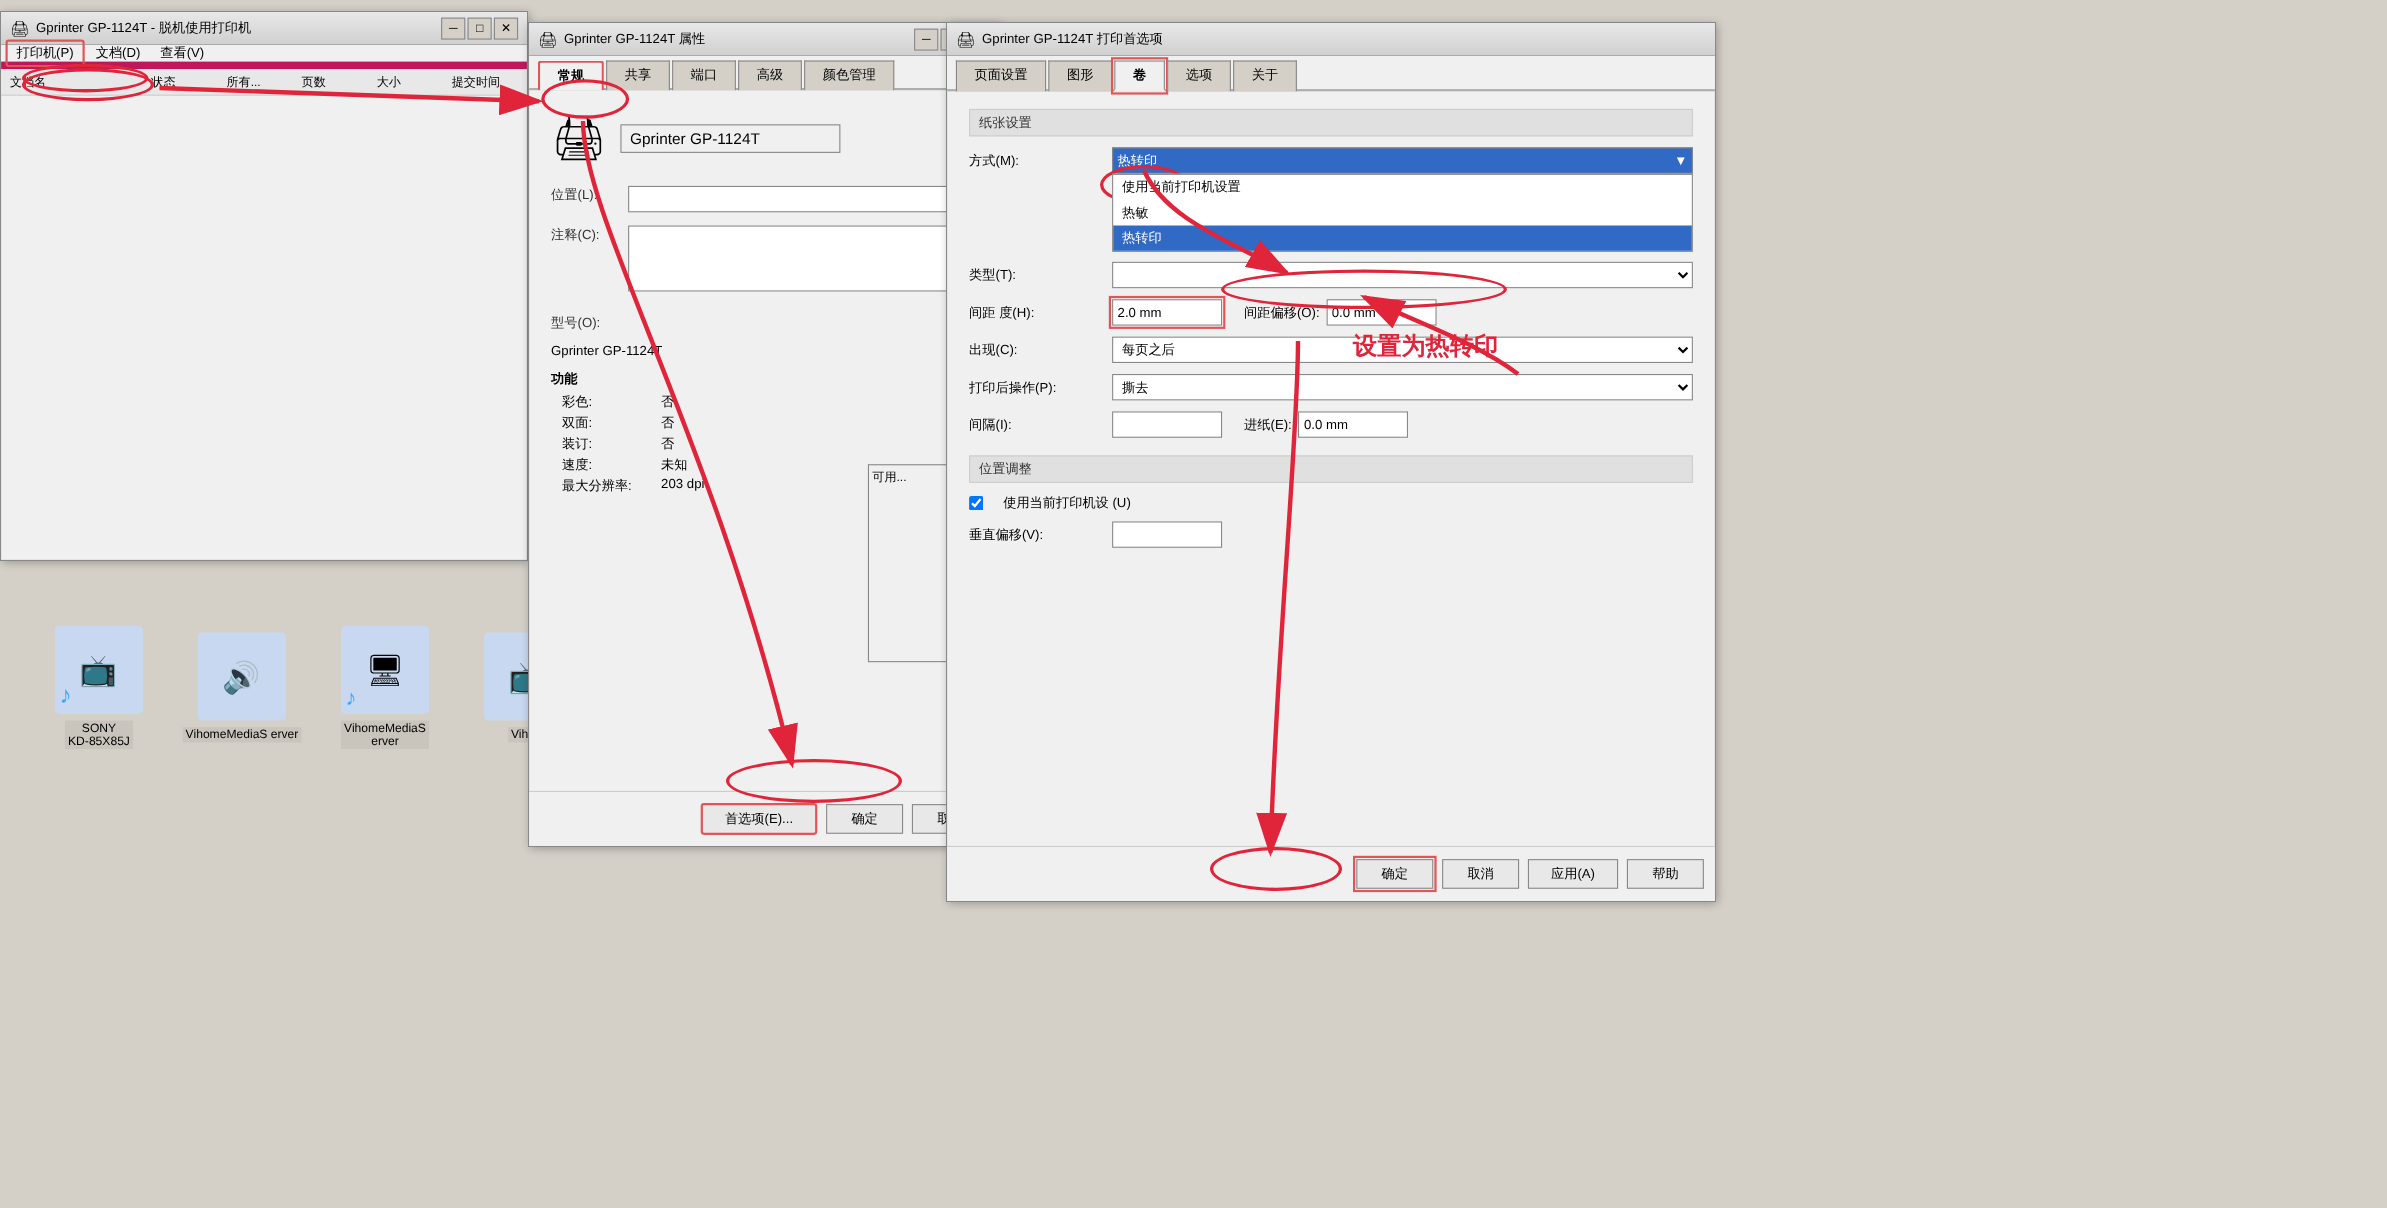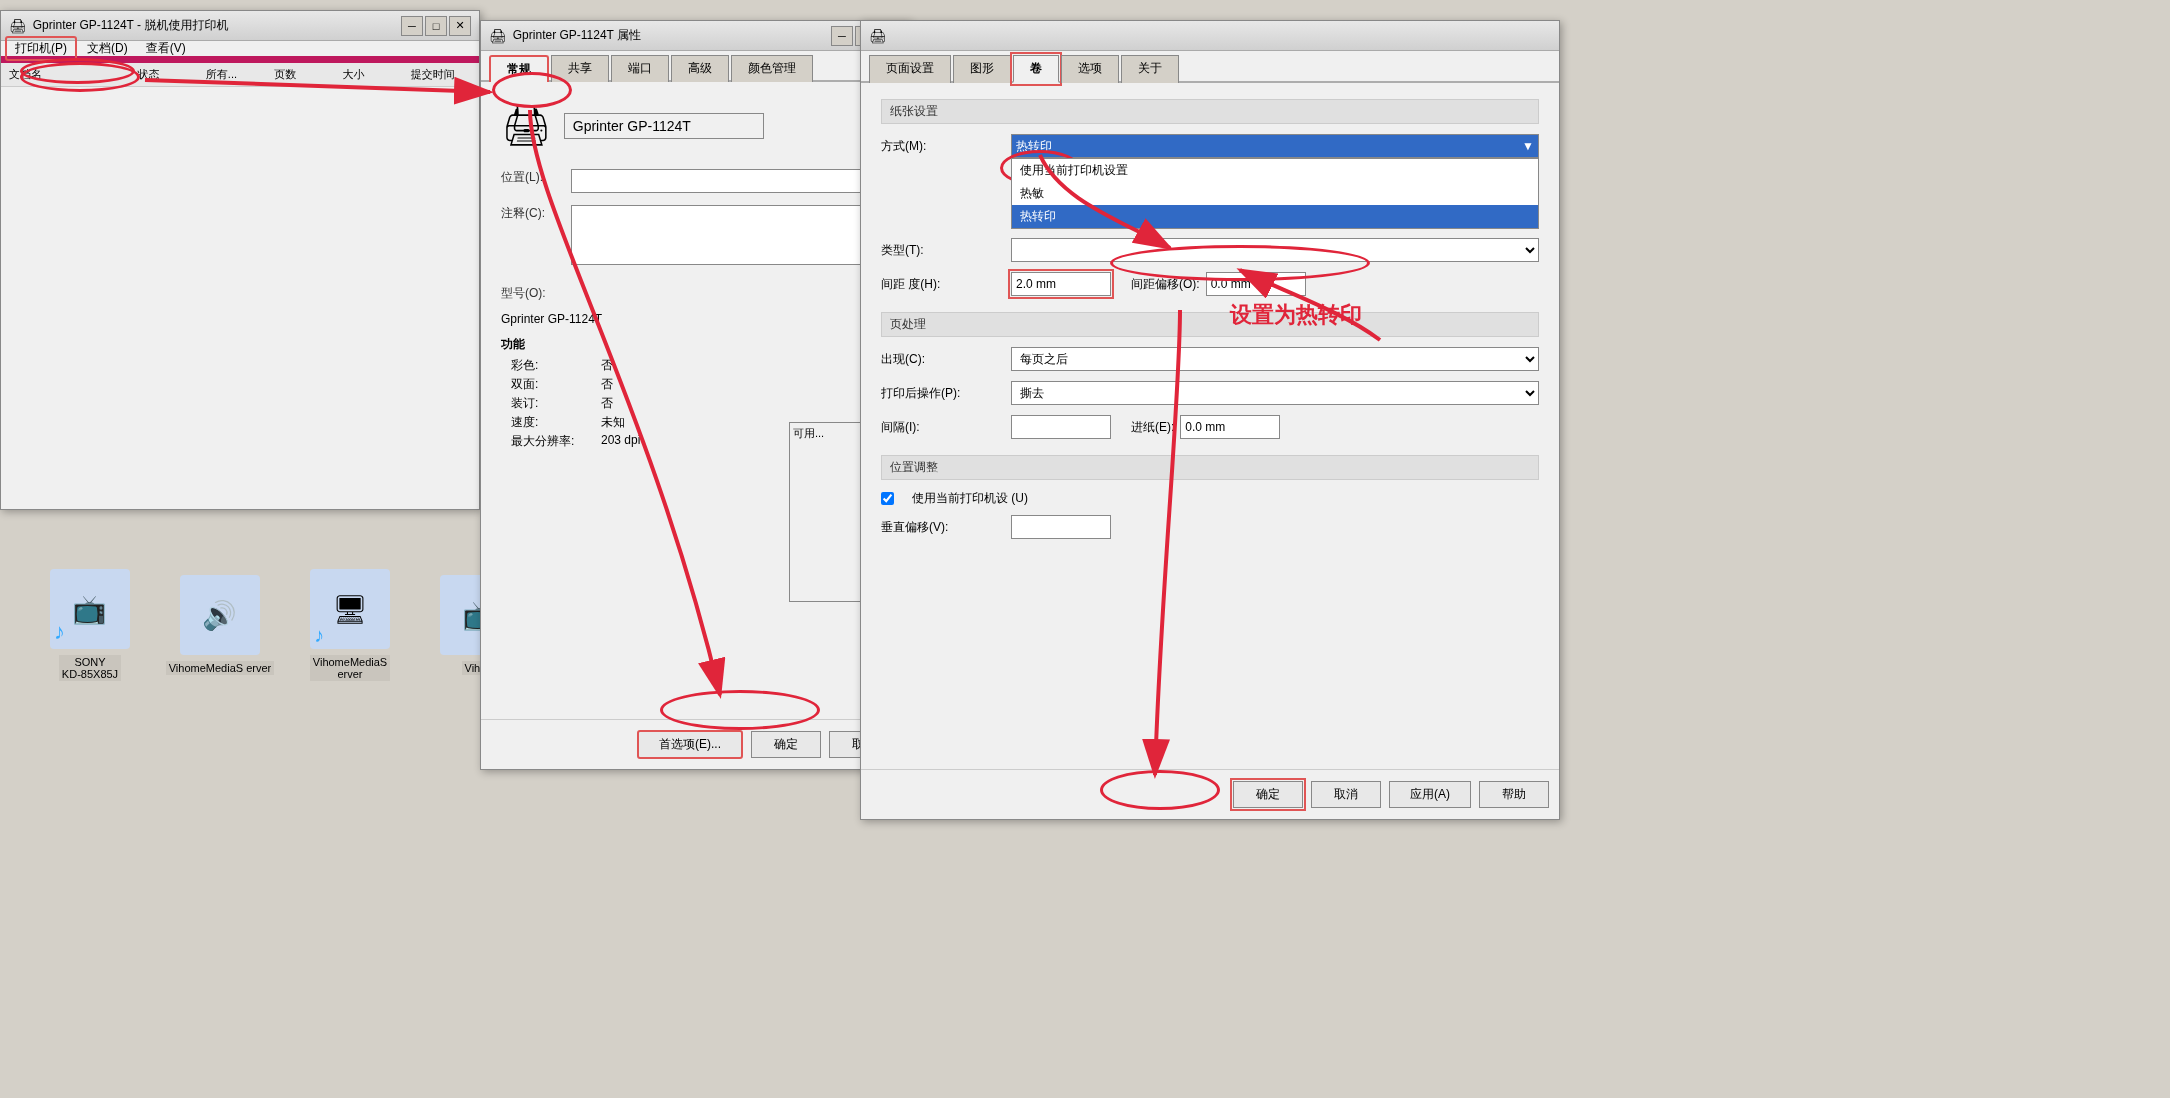--- a/index.html
+++ b/index.html
@@ -395,20 +395,21 @@
     <div class="window-footer">
       <button class="footer-btn footer-btn-highlighted">首选项(E)...</button>
       <button class="footer-btn">确定</button>
       <button class="footer-btn">取消</button>
     </div>
   </div>
 
   <div class="window window-prefs">
     <div class="window-titlebar">
       <span class="title-icon">🖨</span>
+      <span class="title-text">Gprinter GP-1124T 打印首选项</span>
     </div>
     <div class="prefs-tabs">
       <div class="tab">页面设置</div>
       <div class="tab">图形</div>
       <div class="tab active" style="outline:2px solid #e05555; outline-offset:1px;">卷</div>
       <div class="tab">选项</div>
       <div class="tab">关于</div>
     </div>
     <div class="prefs-content">
       <div class="prefs-section-title">纸张设置</div>
@@ -437,21 +438,20 @@
 
       <div class="prefs-row">
         <span class="prefs-row-label">间距 度(H):</span>
         <input class="prefs-input select-highlighted" type="text" value="2.0 mm" style="">
         <span style="flex:1; margin-left:20px; display:flex; align-items:center; gap:6px;">
           <span>间距偏移(O):</span>
           <input class="prefs-input" type="text" value="0.0 mm" style="">
         </span>
       </div>
 
-      <div class="prefs-section-title prefs-section-gap">页处理</div>
 
       <div class="prefs-row">
         <span class="prefs-row-label">出现(C):</span>
         <select class="prefs-select">
           <option>每页之后</option>
         </select>
       </div>
 
       <div class="prefs-row">
         <span class="prefs-row-label">打印后操作(P):</span>

